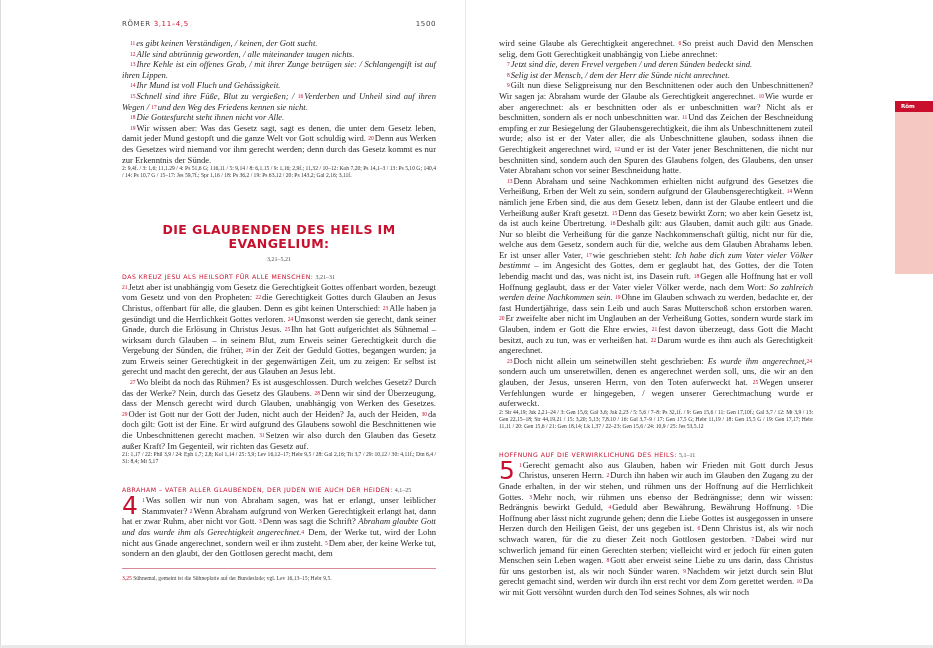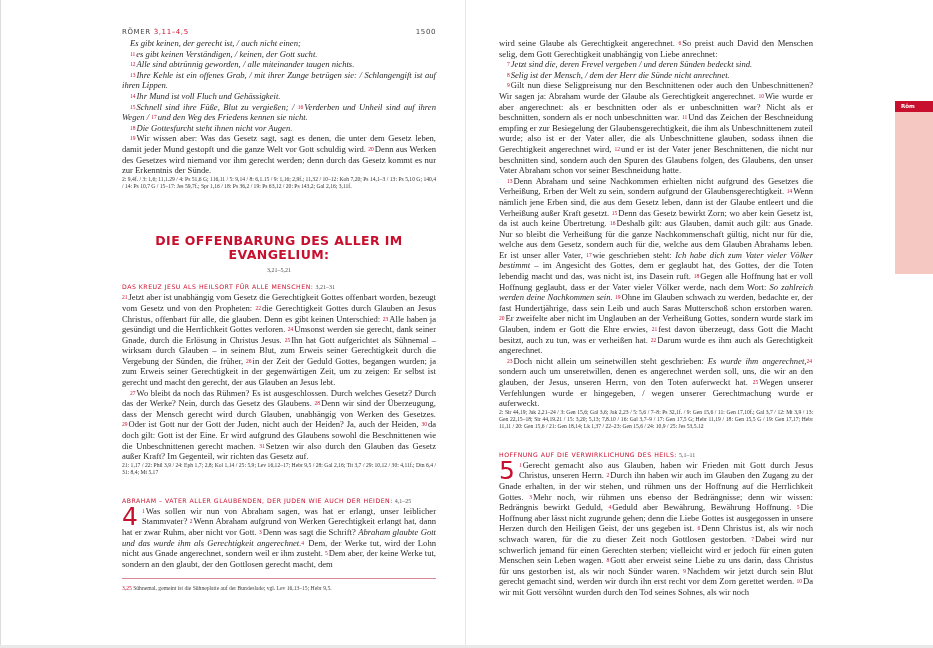--- a/index.html
+++ b/index.html
@@ -16,21 +16,21 @@
   }
   .gutter {
     position: absolute; left: 465px; top: 0; width: 1px; height: 645px;
     background: #e6e6e6;
   }
   .left-edge { position:absolute; left:0; top:0; width:1px; height:645px; background:#dcdcdc; }
   .page { position: absolute; top: 0; height: 645px; }
   .page.left { left: 122px; width: 314px; }
   .page.right { left: 499px; width: 314px; }
   .runhead {
-    position: absolute; top: 28px; left: 0; right: 0; height: 12px;
+    position: absolute; top: 20px; left: 0; right: 0; height: 12px;
     font-family: "DejaVu Sans", sans-serif; font-size: 7px; letter-spacing: 0.6px;
     color: #444;
   }
   .runhead .book { }
   .runhead .ref { color: #c8102e; margin-left: 3px; }
   .runhead .pnum { position: absolute; right: 0; top: 0; }
   .runhead .pnum.leftside { left: 0; right: auto; }
   .runhead .rightgroup { position: absolute; right: 0; top: 0; }
   .body-text {
     position: absolute; top: 38px; left: 0; right: 0;
@@ -80,31 +80,30 @@
   <div class="left-edge"></div>
   <div class="gutter"></div>
 
   <div class="page left">
     <div class="runhead">
       <span class="book">RÖMER</span><span class="ref">3,11–4,5</span>
       <span class="pnum">1500</span>
     </div>
 
     <div class="body-text">
-      <p class="poem"><span>Es gibt keinen, der gerecht ist, / auch nicht einen;</span></p>
       <p class="poem"><span class="vn">11</span><span>es gibt keinen Verständigen, / keinen, der Gott sucht.</span></p>
       <p class="poem"><span class="vn">12</span><span>Alle sind abtrünnig geworden, / alle miteinander taugen nichts.</span></p>
       <p class="poem hang"><span class="vn">13</span><span>Ihre Kehle ist ein offenes Grab, / mit ihrer Zunge betrügen sie: / Schlangengift ist auf ihren Lippen.</span></p>
       <p class="poem"><span class="vn">14</span><span>Ihr Mund ist voll Fluch und Gehässigkeit.</span></p>
       <p class="poem hang"><span class="vn">15</span><span>Schnell sind ihre Füße, Blut zu vergießen; / </span><span class="vn">16</span><span>Verderben und Unheil sind auf ihren Wegen / </span><span class="vn">17</span><span>und den Weg des Friedens kennen sie nicht.</span></p>
-      <p class="poem"><span class="vn">18</span><span>Die Gottesfurcht steht ihnen nicht vor Augen.</span></p>
+      <p class="poem"><span class="vn">18</span><span>Die Gottesfurcht steht ihnen nicht vor Alle.</span></p>
       <p class="ind"><span class="vn">19</span><span>Wir wissen aber: Was das Gesetz sagt, sagt es denen, die unter dem Gesetz leben, damit jeder Mund gestopft und die ganze Welt vor Gott schuldig wird.</span> <span class="vn">20</span><span>Denn aus Werken des Gesetzes wird niemand vor ihm gerecht werden; denn durch das Gesetz kommt es nur zur Erkenntnis der Sünde.</span></p>
       <p class="xref">2: 9,4f. / 3: 1,6; 11,1.29 / 4: Ps 51,6 G; 116,11 / 5: 9,14 / 8: 6,1.15 / 9: 1,16; 2,9f.; 11,32 / 10–12: Koh 7,20; Ps 14,1–3 / 13: Ps 5,10 G; 140,4 / 14: Ps 10,7 G / 15–17: Jes 59,7f.; Spr 1,16 / 18: Ps 36,2 / 19: Ps 63,12 / 20: Ps 143,2; Gal 2,16; 3,11f.</p>
 
-      <div class="main-heading">DIE OFFENBARUNG DES ALLER IM EVANGELIUM:</div>
+      <div class="main-heading">DIE GLAUBENDEN DES HEILS IM EVANGELIUM:</div>
       <div class="main-range">3,21–5,21</div>
 
       <div class="sec-heading"><span>DAS KREUZ JESU ALS HEILSORT FÜR ALLE MENSCHEN:</span><span class="rng">3,21–31</span></div>
       <p>
         <span class="vn">21</span><span>Jetzt aber ist unabhängig vom Gesetz die Gerechtigkeit Gottes offenbart worden, bezeugt vom Gesetz und von den Propheten: </span><span class="vn">22</span><span>die Gerechtigkeit Gottes durch Glauben an Jesus Christus, offenbart für alle, die glauben. Denn es gibt keinen Unterschied: </span><span class="vn">23</span><span>Alle haben ja gesündigt und die Herrlichkeit Gottes verloren. </span><span class="vn">24</span><span>Umsonst werden sie gerecht, dank seiner Gnade, durch die Erlösung in Christus Jesus. </span><span class="vn">25</span><span>Ihn hat Gott aufgerichtet als Sühnemal – wirksam durch Glauben – in seinem Blut, zum Erweis seiner Gerechtigkeit durch die Vergebung der Sünden, die früher, </span><span class="vn">26</span><span>in der Zeit der Geduld Gottes, begangen wurden; ja zum Erweis seiner Gerechtigkeit in der gegenwärtigen Zeit, um zu zeigen: Er selbst ist gerecht und macht den gerecht, der aus Glauben an Jesus lebt.</span>
       </p>
       <p class="ind">
         <span class="vn">27</span><span>Wo bleibt da noch das Rühmen? Es ist ausgeschlossen. Durch welches Gesetz? Durch das der Werke? Nein, durch das Gesetz des Glaubens. </span><span class="vn">28</span><span>Denn wir sind der Überzeugung, dass der Mensch gerecht wird durch Glauben, unabhängig von Werken des Gesetzes. </span><span class="vn">29</span><span>Oder ist Gott nur der Gott der Juden, nicht auch der Heiden? Ja, auch der Heiden, </span><span class="vn">30</span><span>da doch gilt: Gott ist der Eine. Er wird aufgrund des Glaubens sowohl die Beschnittenen wie die Unbeschnittenen gerecht machen. </span><span class="vn">31</span><span>Setzen wir also durch den Glauben das Gesetz außer Kraft? Im Gegenteil, wir richten das Gesetz auf.</span>
       </p>
       <p class="xref">21: 1,17 / 22: Phil 3,9 / 24: Eph 1,7; 2,8; Kol 1,14 / 25: 5,9; Lev 16,12–17; Hebr 9,5 / 28: Gal 2,16; Tit 3,7 / 29: 10,12 / 30: 4,11f.; Dtn 6,4 / 31: 8,4; Mt 5,17</p>

